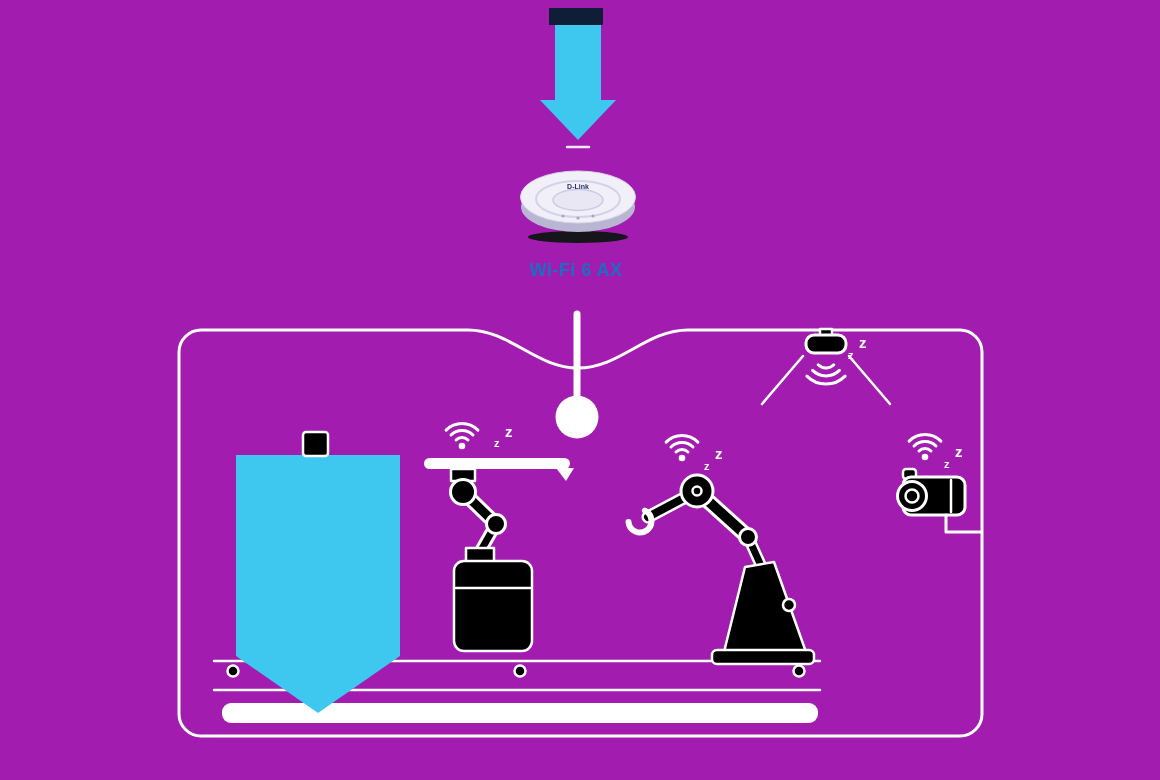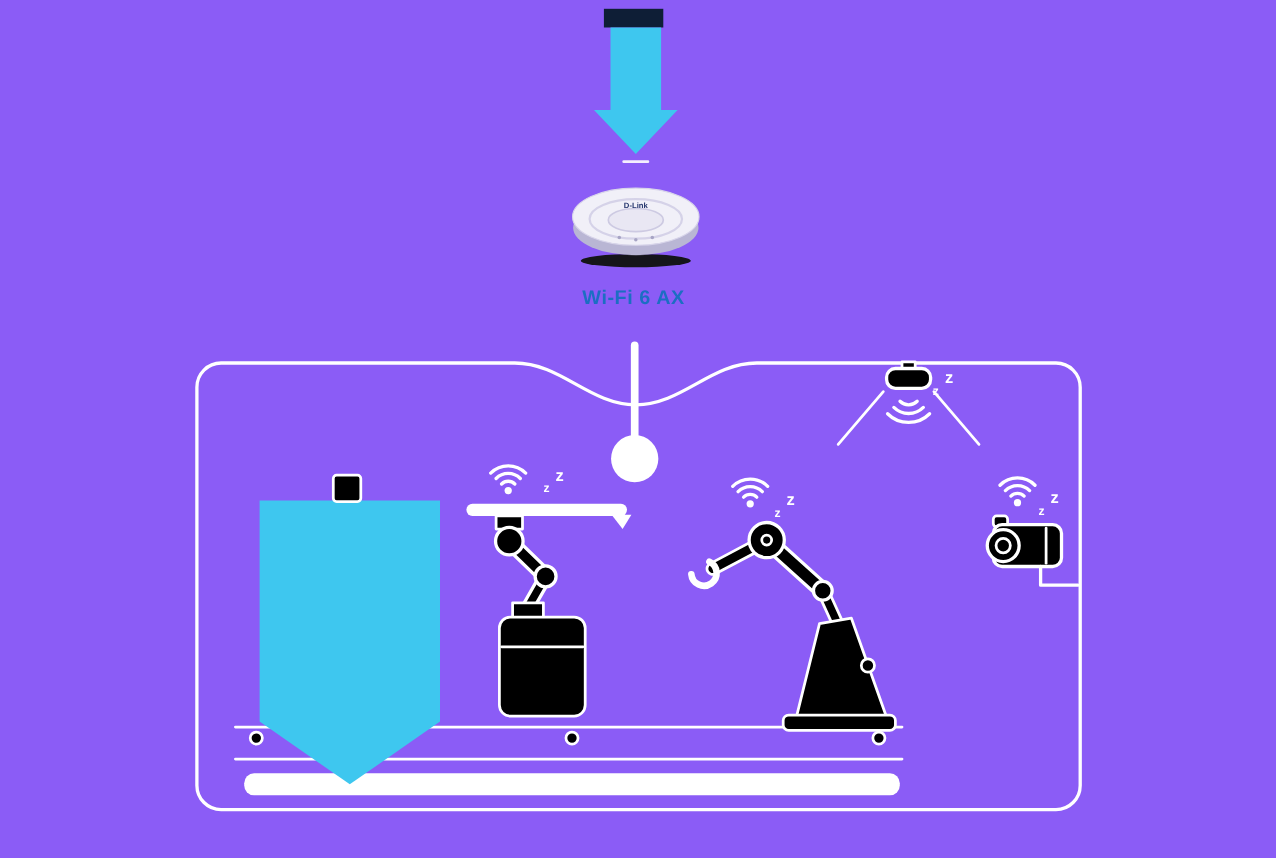--- a/index.html
+++ b/index.html
@@ -1,16 +1,16 @@
 <!DOCTYPE html>
 <html><head>
 <meta charset="utf-8">
 <style>
   html,body{margin:0;padding:0;background:#000;}
-  .stage{position:relative;width:1160px;height:780px;background:#8b5cf6;overflow:hidden;
+  .stage{position:relative;width:1160px;height:780px;background:#a21caf;overflow:hidden;
          font-family:"Liberation Sans",sans-serif;}
   svg{position:absolute;left:0;top:0;}
   
   .s{stroke:#fff;stroke-width:3;fill:none;stroke-linecap:round;stroke-linejoin:round;}
   .s25{stroke:#fff;stroke-width:2.5;fill:none;stroke-linecap:round;stroke-linejoin:round;}
   .fb{fill:#000;}
   .fw{fill:#fff;}
   .cw{stroke:#fff;fill:none;stroke-linecap:round;}
   .cb{stroke:#000;fill:none;stroke-linecap:round;}
   text.zz{fill:#fff;font-family:"Liberation Sans",sans-serif;font-weight:600;}

